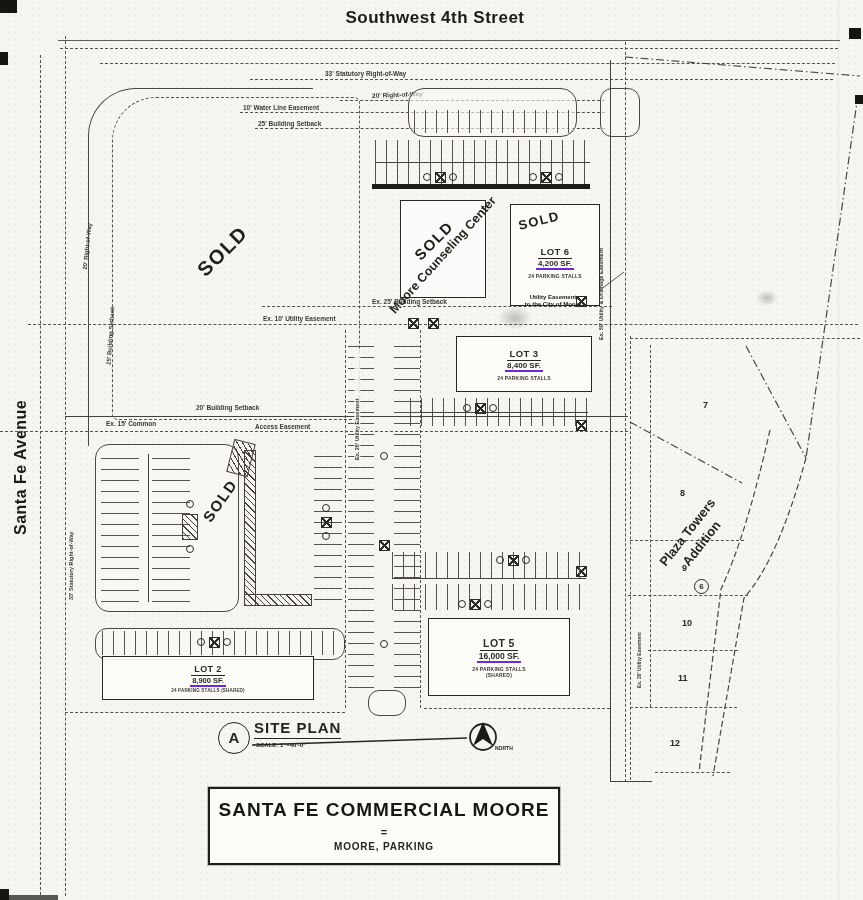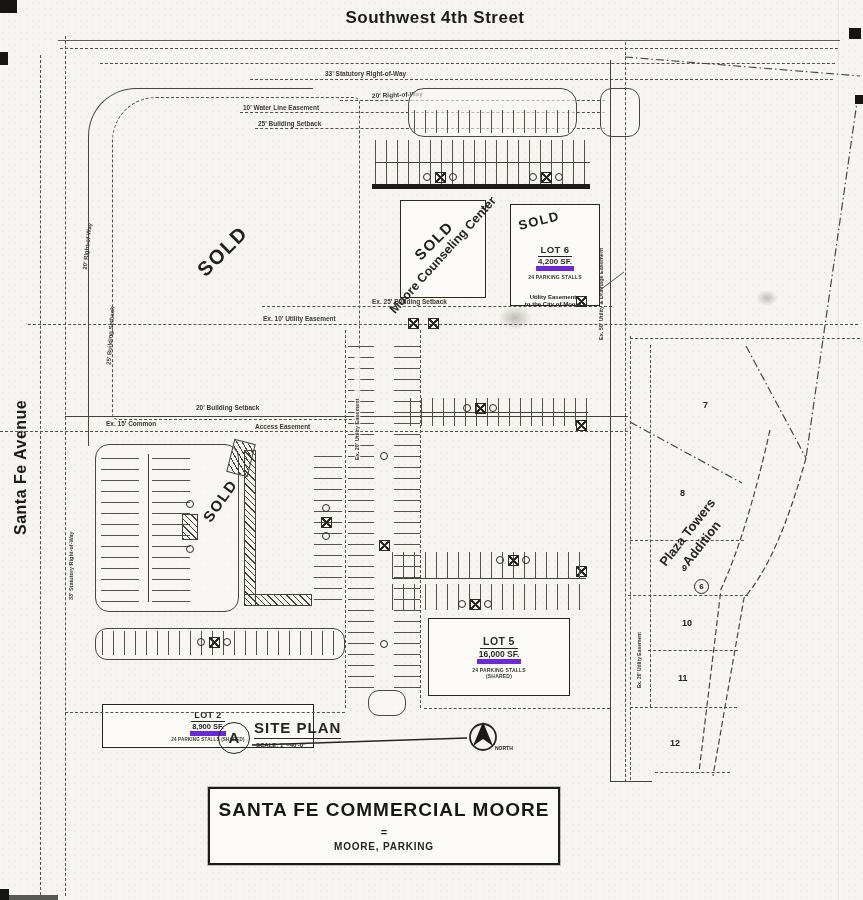--- a/index.html
+++ b/index.html
@@ -19,21 +19,21 @@
   .tickh{position:absolute;background:repeating-linear-gradient(0deg,#55524a 0 1px,transparent 1px 11px);}
   .hatch{position:absolute;background:repeating-linear-gradient(45deg,#45423b 0 1px,transparent 1px 4.5px);border:1px solid #45423b;}
   .hc{position:absolute;width:9px;height:9px;border:1.3px solid #2b2a25;background:
       linear-gradient(45deg,transparent 43%,#2b2a25 43% 57%,transparent 57%),
       linear-gradient(-45deg,transparent 43%,#2b2a25 43% 57%,transparent 57%);}
   .pole{position:absolute;width:6px;height:6px;border:1.2px solid #2b2a25;border-radius:50%;}
   .vtext{writing-mode:vertical-rl;transform:rotate(180deg);}
   .lotbox{position:absolute;border:1.9px solid #26251f;background:rgba(252,251,248,.92);
           display:flex;flex-direction:column;align-items:center;justify-content:center;text-align:center;}
   .lotname{font-size:10.5px;font-weight:700;letter-spacing:.4px;border-bottom:1.2px solid #26251f;padding:0 3px 1px;}
-  .lotarea{font-size:8.5px;font-weight:700;border-bottom:5px solid #6d28d9;padding:0 2px;}
+  .lotarea{font-size:8.5px;font-weight:700;border-bottom:2px solid #6d28d9;padding:0 2px;}
   .lotnote{font-size:5px;font-weight:700;letter-spacing:.2px;margin-top:3px;color:#3a3831;}
   .sold{position:absolute;font-weight:700;color:#21201b;letter-spacing:1.5px;}
   .tiny{font-size:6.5px;font-weight:700;color:#3c3a33;}
   .smudge{position:absolute;border-radius:50%;background:radial-gradient(rgba(90,85,75,.35),rgba(90,85,75,0) 70%);}
   .artifact{position:absolute;background:#161512;}
 </style>
 </head>
 <body>
 
 <div id="canvas">
@@ -89,20 +89,25 @@
     <span>to the City of Moore</span>
   </div>
 
   <div class="lnd" style="left:262px;top:306px;width:350px;"></div>
   <div class="lbl tiny" style="left:372px;top:298px;font-size:6.5px;">Ex. 25' Building Setback</div>
   <div class="lnd" style="left:28px;top:324px;width:830px;"></div>
   <div class="lbl tiny" style="left:263px;top:315px;font-size:6.5px;">Ex. 10' Utility Easement</div>
   <div class="hc" style="left:408px;top:318px;"></div>
   <div class="hc" style="left:428px;top:318px;"></div>
 
+  <div class="lotbox" style="left:456px;top:336px;width:134px;height:54px;">
+    <span class="lotname" style="font-size:9.5px;">LOT 3</span>
+    <span class="lotarea" style="font-size:8px;">8,400 SF.</span>
+    <span class="lotnote">24 PARKING STALLS</span>
+  </div>
   <div class="tickv" style="left:410px;top:398px;width:178px;height:28px;"></div>
   <div class="ln" style="left:410px;top:412px;width:178px;border-top-width:1px;"></div>
   <div class="pole" style="left:463px;top:404px;"></div>
   <div class="hc" style="left:475px;top:403px;"></div>
   <div class="pole" style="left:489px;top:404px;"></div>
   <div class="hc" style="left:576px;top:296px;"></div>
   <div class="hc" style="left:576px;top:420px;"></div>
   <div class="hc" style="left:576px;top:566px;"></div>
 
   <div class="ln" style="left:65px;top:416px;width:563px;border-top-width:1.2px;"></div>
@@ -156,21 +161,21 @@
   <div class="tickh" style="left:314px;top:454px;width:28px;height:146px;"></div>
   <div class="pole" style="left:322px;top:504px;"></div>
   <div class="hc" style="left:321px;top:517px;"></div>
   <div class="pole" style="left:322px;top:532px;"></div>
 
   <div class="curb" style="left:95px;top:628px;width:248px;height:30px;border-radius:12px;"></div>
   <div class="tickv" style="left:102px;top:631px;width:234px;height:24px;"></div>
   <div class="pole" style="left:197px;top:638px;"></div>
   <div class="hc" style="left:209px;top:637px;"></div>
   <div class="pole" style="left:223px;top:638px;"></div>
-  <div class="lotbox" style="left:102px;top:656px;width:210px;height:42px;margin-top:48px;">
+  <div class="lotbox" style="left:102px;top:656px;width:210px;height:42px;">
     <span class="lotname" style="font-size:9px;">LOT 2</span>
     <span class="lotarea" style="font-size:7.5px;">8,900 SF.</span>
     <span class="lotnote" style="margin-top:1px;font-size:4.5px;">24 PARKING STALLS (SHARED)</span>
   </div>
   <div class="lnd" style="left:65px;top:712px;width:280px;"></div>
 
   <div class="lnvd" style="left:40px;top:55px;height:840px;"></div>
   <div class="lnvd" style="left:65px;top:36px;height:860px;"></div>
 
   <div class="lnv" style="left:610px;top:60px;height:722px;border-left-width:1.6px;"></div>

